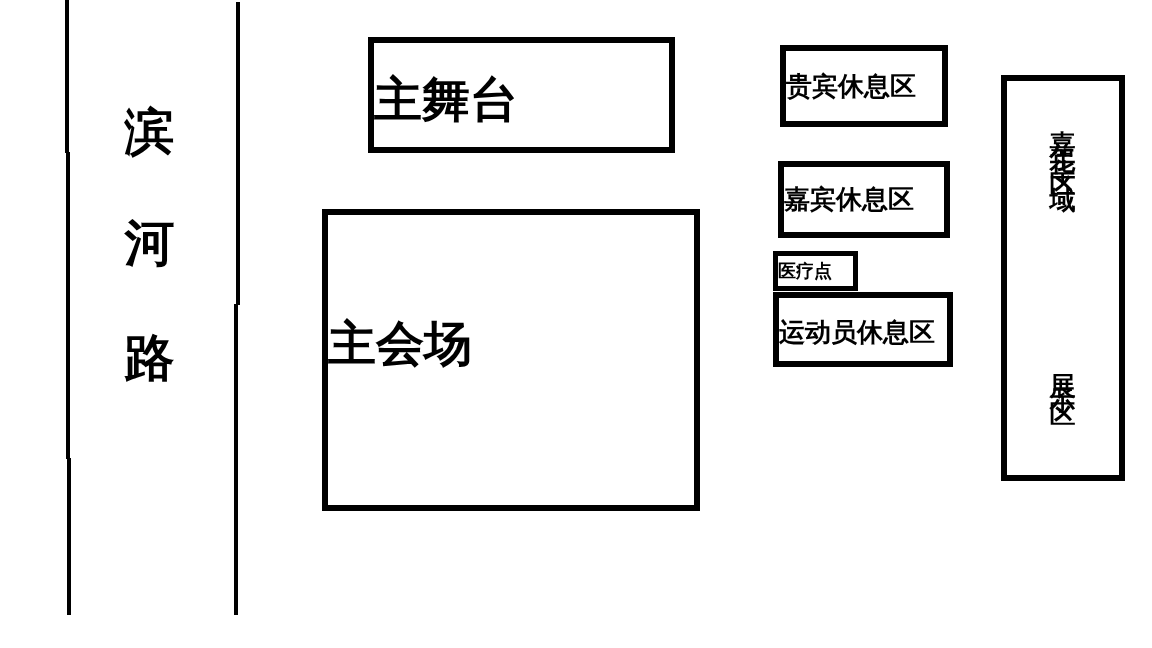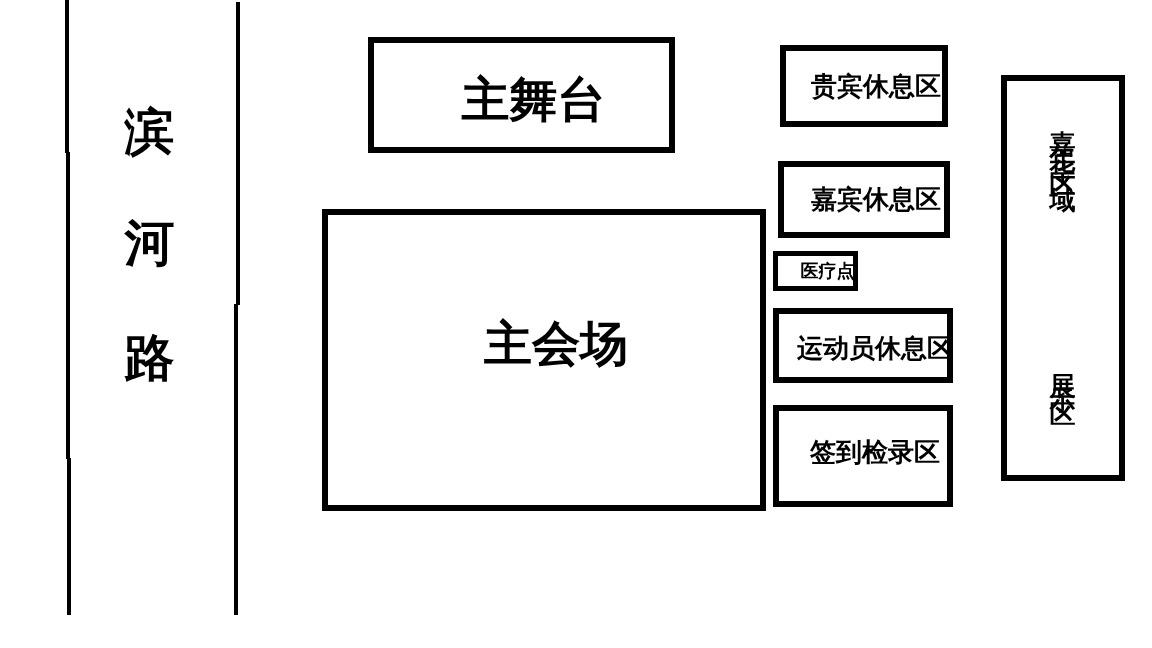--- a/index.html
+++ b/index.html
@@ -30,35 +30,33 @@
     letter-spacing: 115px;
     white-space: nowrap;
     color: #000000;
   }
   .box {
     position: absolute;
     border: 6px solid #000000;
     background: #ffffff;
     display: flex;
     align-items: center;
-    justify-content: center;
     font-weight: bold;
     color: #000000;
     text-align: center;
     white-space: nowrap;
-    padding-left: 24px;
   }
   .stage-box      { left: 368px; top: 37px;  width: 307px; height: 116px; font-size: 48px; }
   .stage-box .lbl { transform: translateY(5px); }
-  .hall-box       { left: 322px; top: 209px; width: 444px; height: 302px; font-size: 48px; }
+  .hall-box       { left: 322px; top: 209px; width: 378px; height: 302px; font-size: 48px; }
   .hall-box .lbl  { transform: translateY(-16px); }
   .vip-box        { left: 780px; top: 45px;  width: 168px; height: 82px;  font-size: 26px; }
   .guest-box      { left: 778px; top: 161px; width: 172px; height: 77px;  font-size: 26px; }
   .medical-box    { left: 773px; top: 251px; width: 85px;  height: 40px;  font-size: 18px; border-width: 5px; }
-  .athlete-box    { left: 773px; top: 308px; width: 180px; height: 75px;  font-size: 26px; }
+  .athlete-box    { left: 773px; top: 292px; width: 180px; height: 75px;  font-size: 26px; }
   .athlete-box .lbl { transform: translateY(3px); }
   .checkin-box    { left: 773px; top: 405px; width: 180px; height: 102px; font-size: 26px; }
   .checkin-box .lbl { transform: translateY(-4px); }
   .carnival-box   { left: 1001px; top: 75px; width: 124px; height: 406px; }
   .vtext {
     position: absolute;
     left: 50%;
     transform: translateX(-50%);
     writing-mode: vertical-lr;
     text-orientation: upright;
@@ -103,22 +101,19 @@
   </div>
 
   <div class="box medical-box">
     <span class="lbl">医疗点</span>
   </div>
 
   <div class="box athlete-box">
     <span class="lbl">运动员休息区</span>
   </div>
 
-  <div class="box checkin-box">
-    <span class="lbl">签到检录区</span>
-  </div>
 
   <div class="box carnival-box">
     <span class="vtext run1">嘉年华区域</span>
     <span class="vtext run2">展示区</span>
   </div>
 
 </div>
 
 </body></html>

